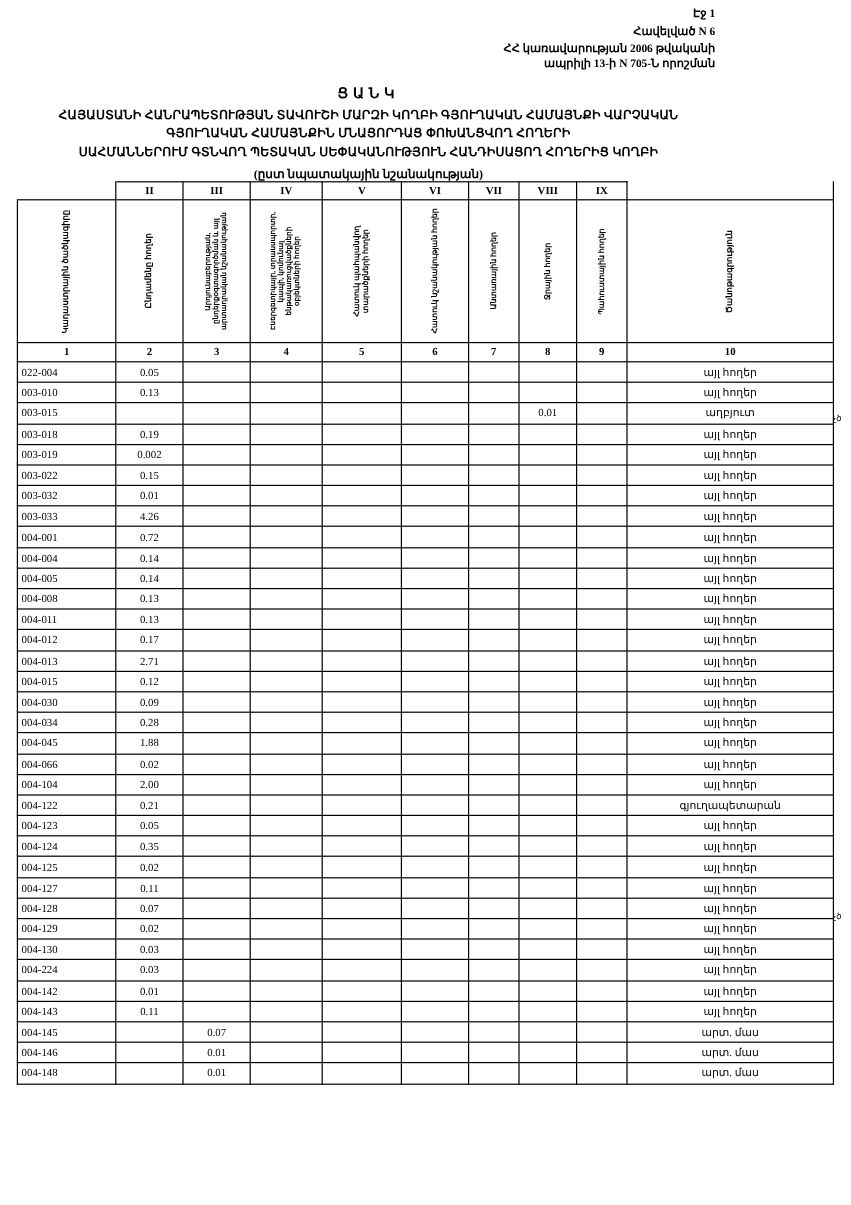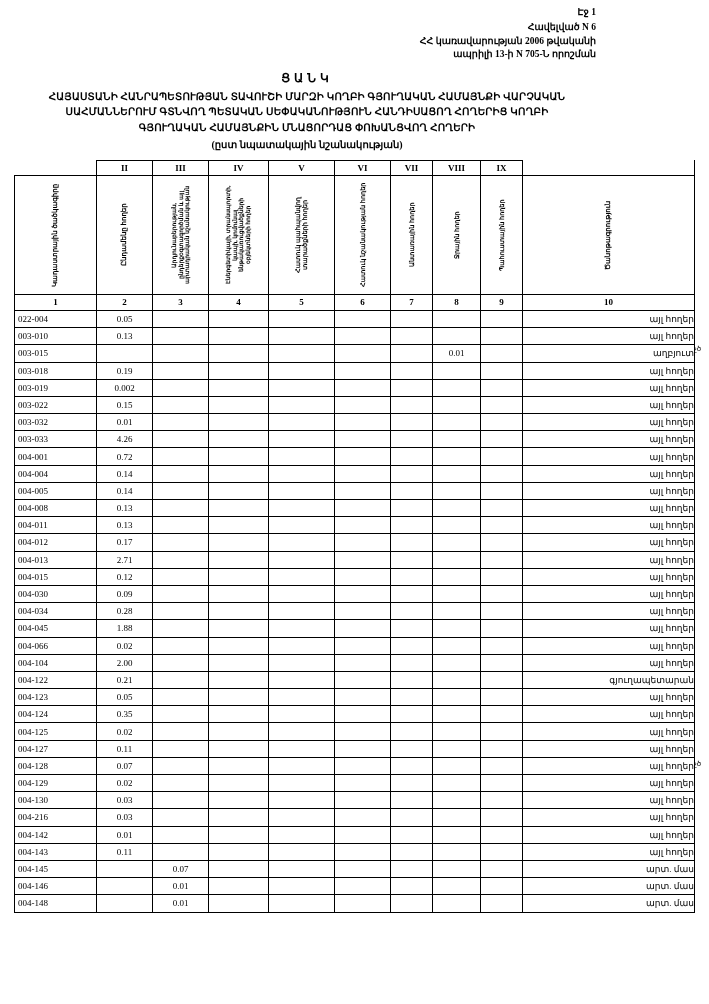--- a/index.html
+++ b/index.html
@@ -52,21 +52,20 @@
     padding: 0 10px;
   }
   .doc-note {
     font-size: 10px;
     font-weight: bold;
     margin-top: 4px;
   }
   table.main {
     border-collapse: collapse;
     width: 680px;
-    margin-top: 10px;
     table-layout: fixed;
   }
   table.main td, table.main th {
     border: 1px solid #000;
     font-size: 9px;
     padding: 0;
     vertical-align: middle;
   }
   .colnum-row td {
     text-align: center;
@@ -117,21 +116,21 @@
   }
   .c-code {
     text-align: left;
     padding-left: 3px !important;
     font-size: 9.5px;
   }
   .c-num {
     text-align: center;
   }
   .c-note {
-    text-align: right;
+    text-align: center;
     font-size: 9px;
   }
   .margin-mark {
     position: absolute;
     font-size: 7px;
     color: #000;
   }
 </style>
 </head>
 <body>
@@ -141,22 +140,22 @@
   <div class="hdr">
     <div class="page-no">Էջ 1</div>
     <div>Հավելված N 6</div>
     <div>ՀՀ կառավարության  2006 թվականի</div>
     <div>ապրիլի 13-ի N 705-Ն որոշման</div>
   </div>
 
   <div class="title-block">
     <div class="doc-title">ՑԱՆԿ</div>
     <div class="doc-sub">ՀԱՅԱՍՏԱՆԻ ՀԱՆՐԱՊԵՏՈՒԹՅԱՆ ՏԱՎՈՒՇԻ ՄԱՐԶԻ ԿՈՂԲԻ ԳՅՈՒՂԱԿԱՆ ՀԱՄԱՅՆՔԻ ՎԱՐՉԱԿԱՆ</div>
+    <div class="doc-sub">ԳՅՈՒՂԱԿԱՆ ՀԱՄԱՅՆՔԻՆ ՄՆԱՑՈՐԴԱՑ ՓՈԽԱՆՑՎՈՂ ՀՈՂԵՐԻ</div>
     <div class="doc-sub">ՍԱՀՄԱՆՆԵՐՈՒՄ  ԳՏՆՎՈՂ  ՊԵՏԱԿԱՆ ՍԵՓԱԿԱՆՈՒԹՅՈՒՆ  ՀԱՆԴԻՍԱՑՈՂ ՀՈՂԵՐԻՑ ԿՈՂԲԻ</div>
-    <div class="doc-sub">ԳՅՈՒՂԱԿԱՆ ՀԱՄԱՅՆՔԻՆ ՄՆԱՑՈՐԴԱՑ ՓՈԽԱՆՑՎՈՂ ՀՈՂԵՐԻ</div>
     <div class="doc-note">(ըստ նպատակային նշանակության)</div>
   </div>
 
   <table class="main">
     <colgroup>
       <col style="width:82px">
       <col style="width:56px">
       <col style="width:56px">
       <col style="width:60px">
       <col style="width:66px">
@@ -567,21 +566,21 @@
           <td class="c-num"></td>
           <td class="c-num"></td>
           <td class="c-num"></td>
           <td class="c-num"></td>
           <td class="c-num"></td>
           <td class="c-num"></td>
           <td class="c-num"></td>
           <td class="c-note">այլ հողեր</td>
         </tr>
         <tr>
-          <td class="c-code">004-216</td>
+          <td class="c-code">004-224</td>
           <td class="c-num">0.03</td>
           <td class="c-num"></td>
           <td class="c-num"></td>
           <td class="c-num"></td>
           <td class="c-num"></td>
           <td class="c-num"></td>
           <td class="c-num"></td>
           <td class="c-num"></td>
           <td class="c-note">այլ հողեր</td>
         </tr>

